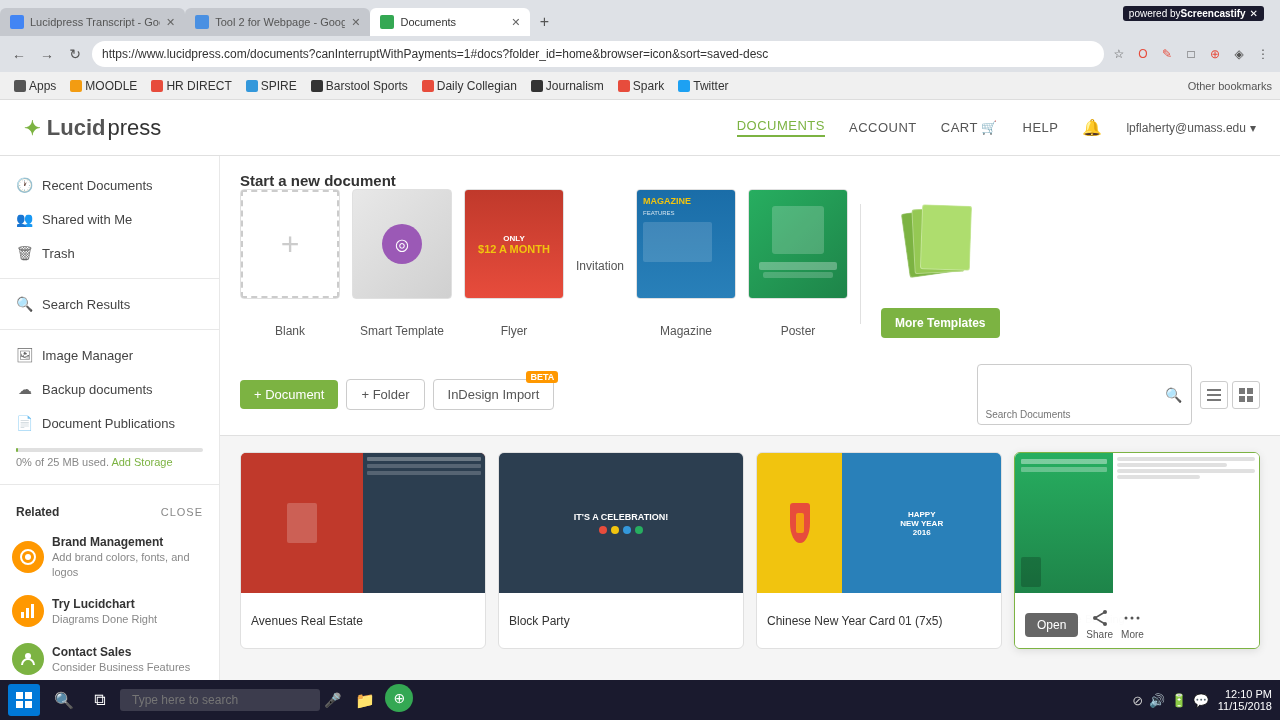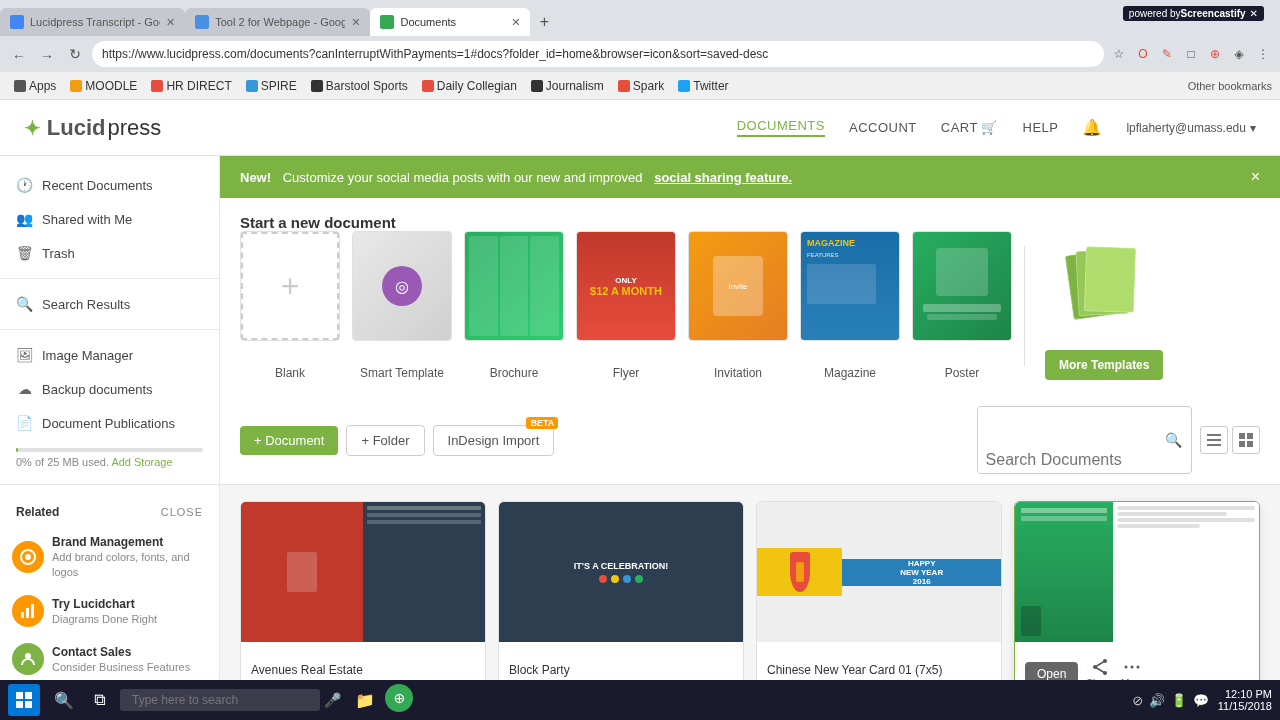--- a/index.html
+++ b/index.html
@@ -94,21 +94,21 @@
     .more-btn { background: #7cb342; color: white; border: none; border-radius: 4px; padding: 8px 14px; font-size: 12px; font-weight: bold; cursor: pointer; margin-top: 8px; }
     .more-templates-thumb { width: 100px; height: 110px; display: flex; align-items: center; justify-content: center; }
 
     
     .doc-toolbar { background: white; padding: 10px 20px; display: flex; align-items: center; gap: 8px; border-bottom: 1px solid #e0e0e0; }
     .btn-green { background: #7cb342; color: white; border: none; border-radius: 4px; padding: 7px 14px; font-size: 13px; cursor: pointer; display: flex; align-items: center; gap: 4px; }
     .btn-outline { background: white; color: #555; border: 1px solid #ccc; border-radius: 4px; padding: 7px 14px; font-size: 13px; cursor: pointer; display: flex; align-items: center; gap: 4px; }
     .beta-wrapper { position: relative; }
     .beta-badge { position: absolute; top: -8px; right: -4px; background: #ff9800; color: white; font-size: 9px; padding: 1px 4px; border-radius: 3px; font-weight: bold; }
     .search-box { margin-left: auto; display: flex; align-items: center; background: white; border: 1px solid #ccc; border-radius: 4px; padding: 4px 8px; }
-    .search-input { border: none; outline: none; font-size: 16px; width: 180px; color: #555; margin-top: 40px; }
+    .search-input { border: none; outline: none; font-size: 10px; width: 180px; color: #555; margin-top: 40px; }
     .search-btn { background: none; border: none; cursor: pointer; color: #777; font-size: 14px; }
     .view-btns { display: flex; gap: 4px; }
     .view-btn { width: 28px; height: 28px; display: flex; align-items: center; justify-content: center; cursor: pointer; color: #777; border: 1px solid #ccc; border-radius: 3px; font-size: 12px; }
 
     
     .doc-grid { display: grid; grid-template-columns: repeat(4, 1fr); gap: 12px; padding: 16px 20px; }
     .doc-card { background: white; border-radius: 6px; overflow: hidden; border: 1px solid #e0e0e0; cursor: pointer; position: relative; }
     .doc-thumb { width: 100%; height: 140px; object-fit: cover; background: #eee; display: flex; align-items: center; justify-content: center; overflow: hidden; }
     .doc-info { padding: 20px 10px; }
     .doc-name { font-size: 12px; color: #333; font-weight: 500; }
@@ -155,21 +155,21 @@
     
     .invitation-inner { width: 100%; height: 100%; background: linear-gradient(135deg, #f39c12, #e67e22); display: flex; align-items: center; justify-content: center; }
 
     
     .avenues-inner { width: 100%; height: 100%; background: linear-gradient(160deg, #c0392b 0%, #922b21 40%, #2c3e50 100%); display: flex; }
     .avenues-left { width: 50%; background: #c0392b; display: flex; align-items: center; justify-content: center; }
     .avenues-right { width: 50%; background: #2c3e50; padding: 4px; }
 
     .block-inner { width: 100%; height: 100%; background: #2c3e50; display: flex; align-items: center; justify-content: center; position: relative; }
 
-    .chinese-inner { width: 100%; height: 100%; display: flex; align-items: center; }
+    .chinese-inner { width: 100%; height: 100%; display: flex; }
     .chinese-left { width: 35%; background: #f1c40f; display: flex; flex-direction: column; align-items: center; justify-content: center; padding: 4px; }
     .chinese-right { flex: 1; background: #2980b9; display: flex; flex-direction: column; align-items: center; justify-content: center; color: white; }
     .happy-new { font-size: 8px; font-weight: bold; color: white; text-align: center; }
 
     .realestate-inner { width: 100%; height: 100%; display: flex; }
     .re-left { width: 40%; background: #27ae60; }
     .re-right { flex: 1; background: white; display: flex; flex-direction: column; gap: 2px; padding: 4px; }
     .re-line { height: 4px; background: #e0e0e0; border-radius: 2px; }
 
     .microphone-icon { font-size: 14px; color: #aaa; }
@@ -369,74 +369,51 @@
           <div class="related-text">
             <strong>Contact Sales</strong>
             <small>Consider Business Features</small>
           </div>
         </div>
       </div>
     </div>
 
     <div class="content-area">
 
-      <div class="banner">
-        <div class="banner-text">
-          <strong>New!</strong>&nbsp;
-          <span>Customize your social media posts with our new and improved</span>&nbsp;
-          <a class="banner-link">social sharing feature.</a>
-        </div>
-        <span class="banner-close">×</span>
-      </div>
 
       <div class="new-doc-section">
         <div class="section-title">Start a new document</div>
         <div class="template-grid">
 
           <div class="template-item">
             <div class="template-thumb blank">
               <div class="plus-thumb">+</div>
             </div>
             <span class="template-label">Blank</span>
           </div>
 
           <div class="template-item">
             <div class="template-thumb tpl-smart">
               <div class="tpl-smart-icon">◎</div>
             </div>
             <span class="template-label">Smart Template</span>
           </div>
 
-          <div class="template-item">
-            <div class="template-thumb">
-              <div class="brochure-inner">
-                <div class="brochure-col"></div>
-                <div class="brochure-col"></div>
-                <div class="brochure-col"></div>
-              </div>
-            </div>
-            <span class="template-label">Brochure</span>
-          </div>
 
           <div class="template-item">
             <div class="template-thumb">
               <div class="flyer-inner">
                 <div style="font-size:8px;font-weight:bold;color:white;">ONLY</div>
                 <div class="flyer-price">$12 A MONTH</div>
               </div>
             </div>
             <span class="template-label">Flyer</span>
           </div>
 
           <div class="template-item">
-            <div class="template-thumb">
-              <div class="invitation-inner">
-                <div style="width:50px;height:60px;background:rgba(255,255,255,0.3);border-radius:4px;display:flex;align-items:center;justify-content:center;color:white;font-size:8px;">Invite</div>
-              </div>
-            </div>
             <span class="template-label">Invitation</span>
           </div>
 
           <div class="template-item">
             <div class="template-thumb">
               <div class="magazine-inner">
                 <div class="mag-title">MAGAZINE</div>
                 <div style="font-size:6px;color:rgba(255,255,255,0.8);margin-top:4px;">FEATURES</div>
                 <div style="width:80%;height:40px;background:rgba(255,255,255,0.15);margin-top:6px;border-radius:2px;"></div>
               </div>

